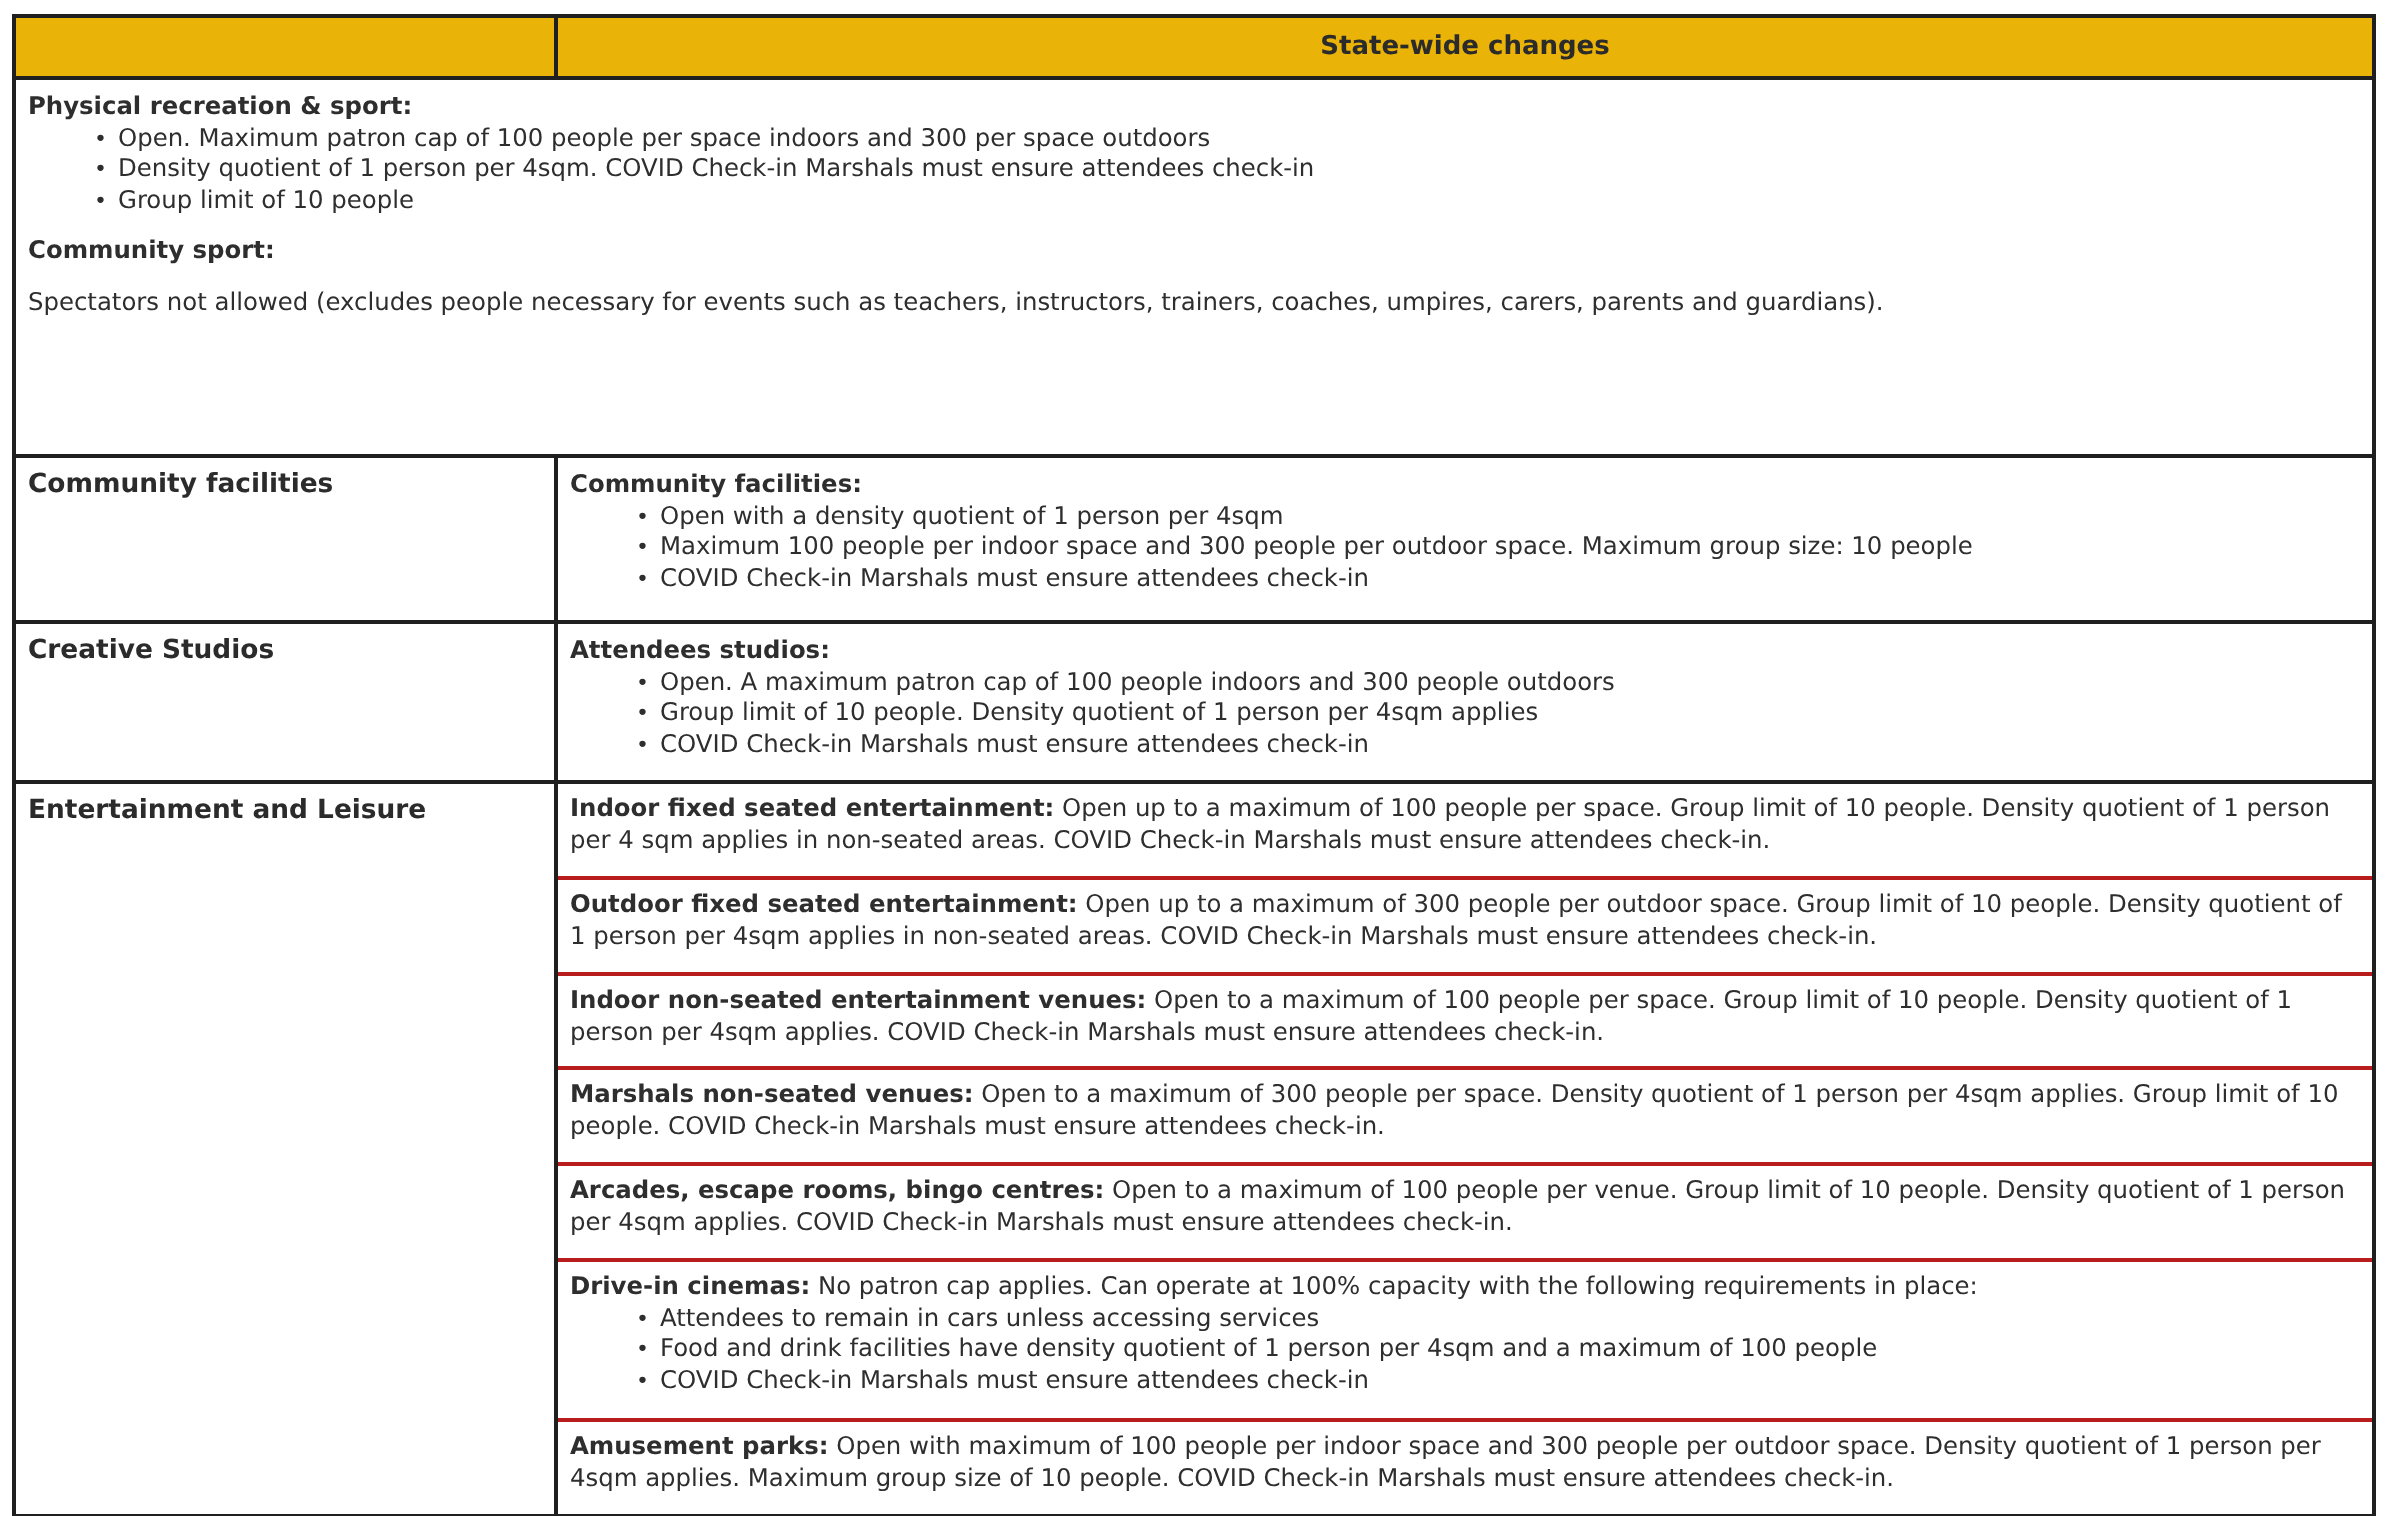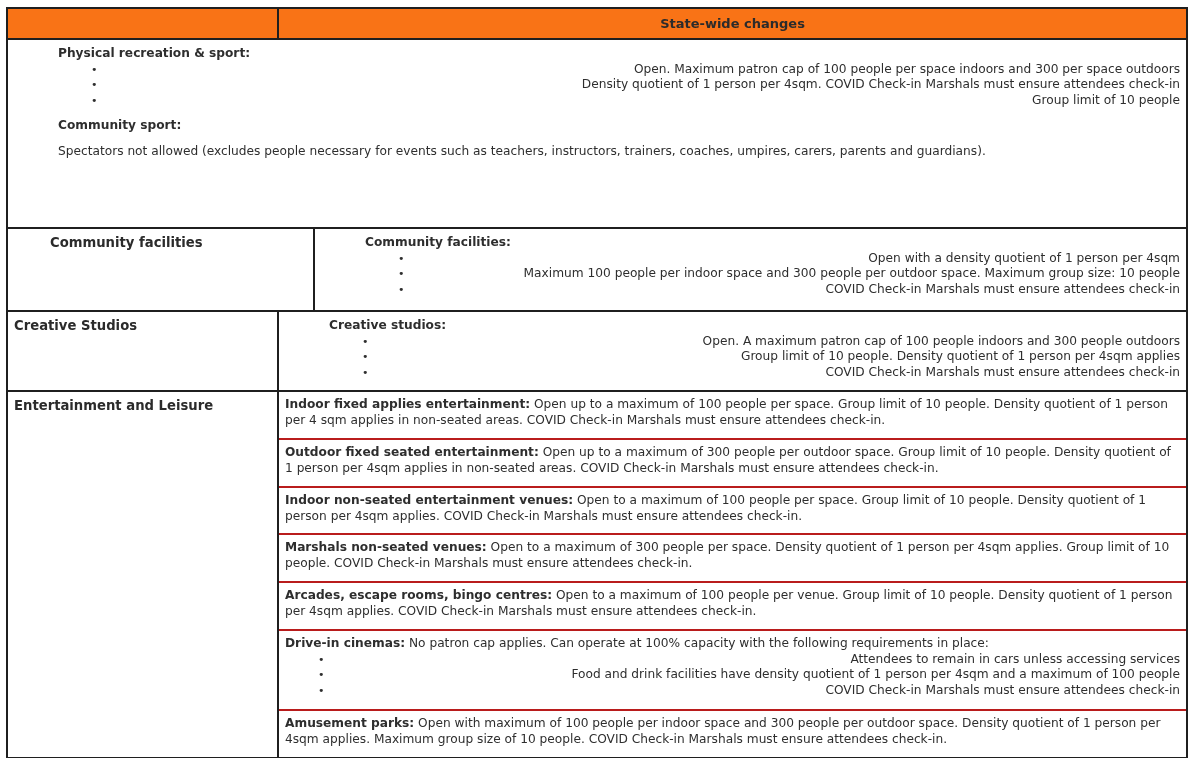--- a/index.html
+++ b/index.html
@@ -23,21 +23,21 @@
       border: 2px solid #1f1f1f;
       box-sizing: border-box;
       border-collapse: collapse;
     }
     .row {
       display: flex;
       border-top: 2px solid #1f1f1f;
     }
     .row.first { border-top: none; }
     .head {
-      background: #f97316;
+      background: #eab308;
       height: 29px;
     }
     .left {
       width: 271px;
       flex: 0 0 271px;
       border-right: 2px solid #1f1f1f;
       box-sizing: border-box;
       padding: 5px 6px;
       font-weight: bold;
       font-size: 13.2px;
@@ -52,27 +52,26 @@
       color: #2e2e2e;
     }
     .head .left, .head .right { padding: 0; }
     .head-title {
       font-weight: bold;
       font-size: 13px;
       line-height: 29px;
       text-align: center;
       color: #2b2b2b;
     }
-    .cell-pad { padding: 6px 6px 6px 6px; margin-left: 44px; }
+    .cell-pad { padding: 6px 6px 6px 6px; }
     .sec-title { font-weight: bold; }
     ul.bul {
       margin: 0;
       padding: 0 0 0 45px;
       list-style: none;
-      text-align: right;
     }
     ul.bul li {
       position: relative;
     }
     ul.bul li::before {
       content: "\2022";
       position: absolute;
       left: -12px;
       top: 0;
       font-size: 11px;
@@ -103,49 +102,49 @@
         <li>Density quotient of 1 person per 4sqm. COVID Check-in Marshals must ensure attendees check-in</li>
         <li>Group limit of 10 people</li>
       </ul>
       <div class="gap"></div>
       <div class="sec-title">Community sport:</div>
       <div class="gap"></div>
       <div>Spectators not allowed (excludes people necessary for events such as teachers, instructors, trainers, coaches, umpires, carers, parents and guardians).</div>
     </div>
   </div>
 
-  <div class="row" style="height:81px;padding-left:36px;">
+  <div class="row" style="height:81px;">
     <div class="left">Community facilities</div>
     <div class="right cell-pad">
       <div class="sec-title">Community facilities:</div>
       <ul class="bul">
         <li>Open with a density quotient of 1 person per 4sqm</li>
         <li>Maximum 100 people per indoor space and 300 people per outdoor space. Maximum group size: 10 people</li>
         <li>COVID Check-in Marshals must ensure attendees check-in</li>
       </ul>
     </div>
   </div>
 
   <div class="row" style="height:78px;">
     <div class="left">Creative Studios</div>
     <div class="right cell-pad">
-      <div class="sec-title">Creative studios:</div>
+      <div class="sec-title">Attendees studios:</div>
       <ul class="bul">
         <li>Open. A maximum patron cap of 100 people indoors and 300 people outdoors</li>
         <li>Group limit of 10 people. Density quotient of 1 person per 4sqm  applies</li>
         <li>COVID Check-in Marshals must ensure attendees check-in</li>
       </ul>
     </div>
   </div>
 
   <div class="row">
     <div class="left">Entertainment and Leisure</div>
     <div class="right">
       <div class="sub first" style="height:35px;">
-        <span class="inline-title">Indoor fixed applies entertainment:</span><span> Open up to a maximum of 100 people per space. Group limit of 10 people. Density quotient of 1 person per 4 sqm applies in non-seated areas. COVID Check-in Marshals must ensure attendees check-in.</span>
+        <span class="inline-title">Indoor fixed seated entertainment:</span><span> Open up to a maximum of 100 people per space. Group limit of 10 people. Density quotient of 1 person per 4 sqm applies in non-seated areas. COVID Check-in Marshals must ensure attendees check-in.</span>
       </div>
       <div class="sub" style="height:35px;">
         <span class="inline-title">Outdoor fixed seated entertainment:</span><span> Open up to a maximum of 300 people per outdoor space. Group limit of 10 people. Density quotient of 1 person per 4sqm applies in non-seated areas. COVID Check-in Marshals must ensure attendees check-in.</span>
       </div>
       <div class="sub" style="height:34px;">
         <span class="inline-title">Indoor non-seated entertainment venues:</span><span> Open to a maximum of 100  people per space. Group limit of 10 people. Density quotient of 1 person per 4sqm applies. COVID Check-in Marshals must ensure attendees check-in.</span>
       </div>
       <div class="sub" style="height:35px;">
         <span class="inline-title">Marshals non-seated venues:</span><span> Open to a maximum of 300 people per space. Density quotient of 1 person per 4sqm applies. Group limit of 10 people. COVID Check-in Marshals must ensure attendees check-in.</span>
       </div>

